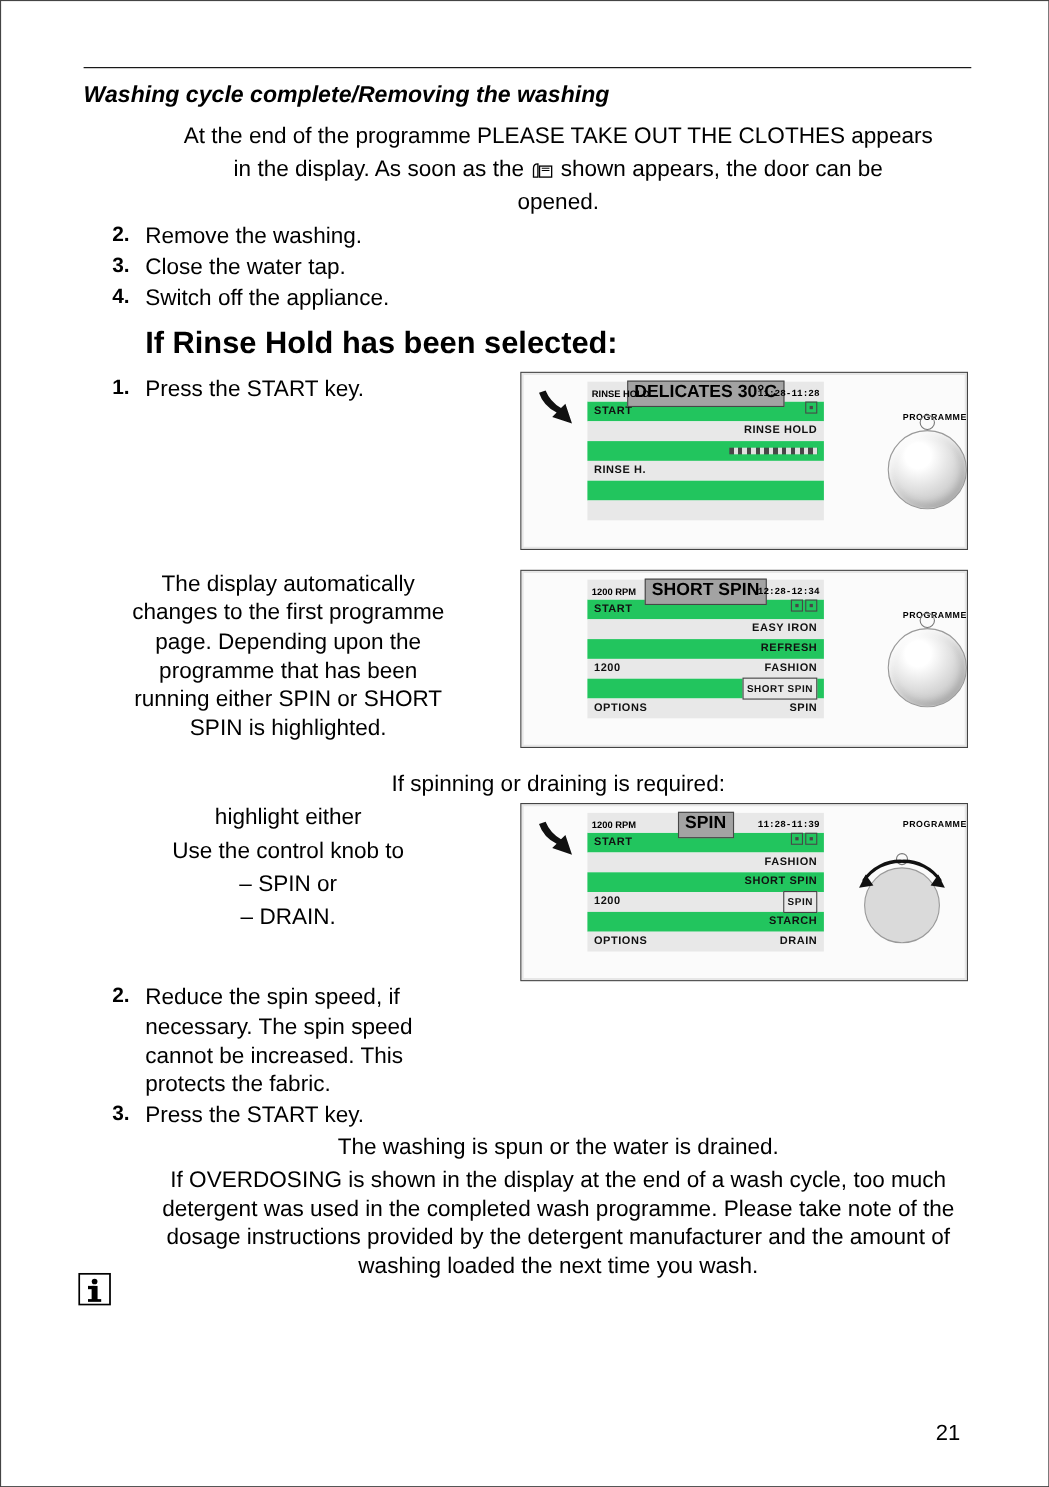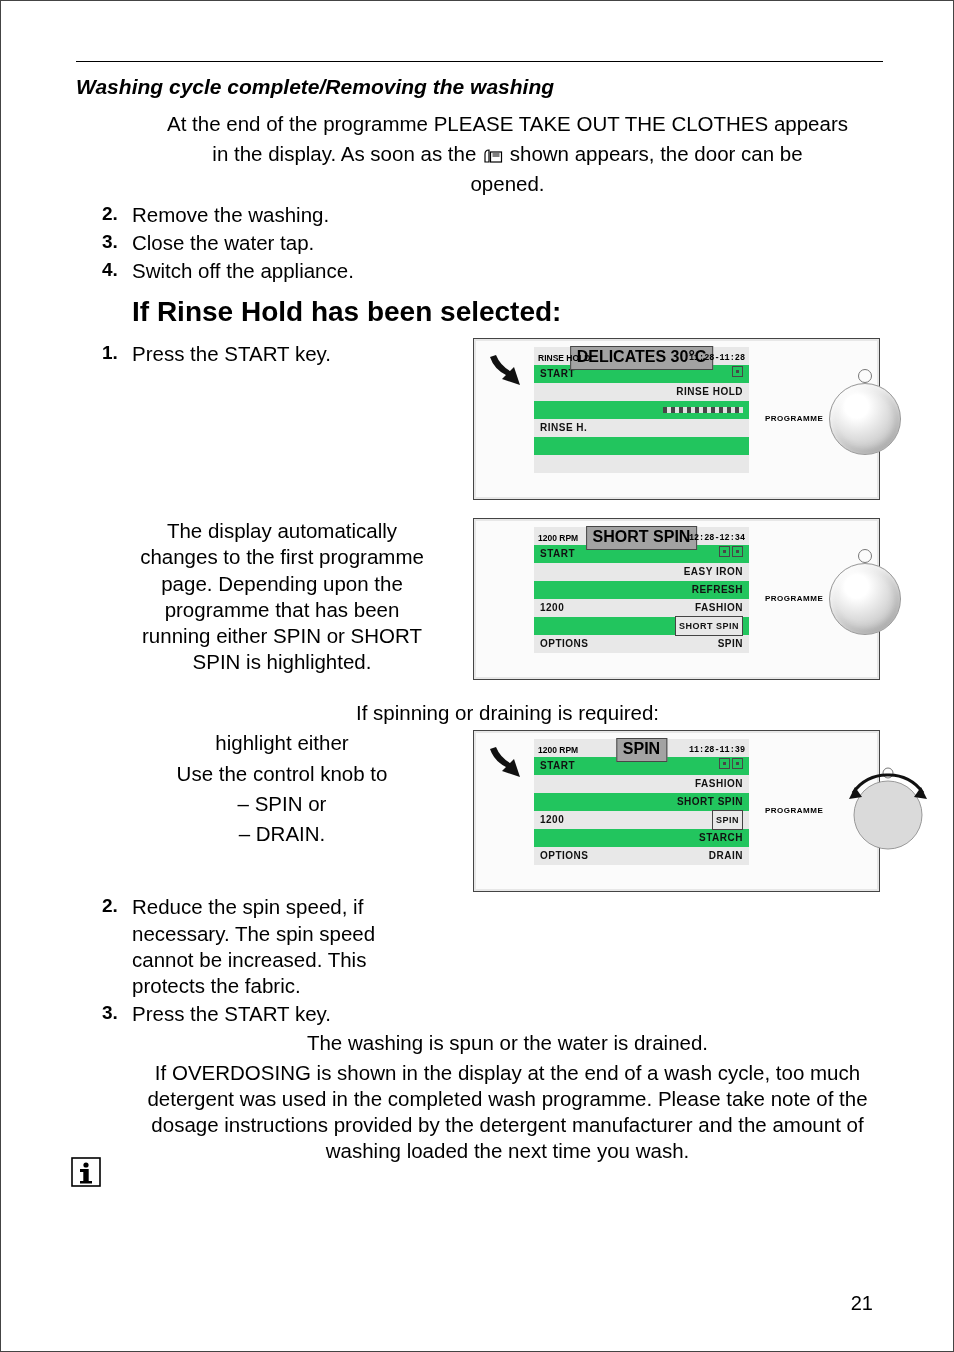--- a/index.html
+++ b/index.html
@@ -41,21 +41,21 @@
     font-weight: 700;
     font-size: 28px;
     margin: 10px 0 8px 56px;
   }
 
   .body-indent {
     margin-left: 56px;
   }
 
   .body-indent2 {
-    margin-left: 56px;
+    margin-left: 36px;
   }
 
   p {
     margin: 0 0 4px 0;
     text-align: center;
   }
 
   ol.steps {
     list-style: none;
     padding: 0;
@@ -155,25 +155,24 @@
   }
   .small-icon{
     display:inline-block; width:11px; height:11px; border:1px solid #474747; box-sizing:border-box;
     position:relative; margin-left:2px;
   }
   .small-icon::after{ content:""; position:absolute; inset:2px; background:linear-gradient(#474747,#474747) center/3px 3px no-repeat; }
 
   .panel .knob-col {
     flex: 1;
     display: flex;
-    flex-direction: row;
-    align-items: center;
+    flex-direction: column;
+    align-items: flex-end;
     justify-content: center;
     gap: 6px;
-    padding-left: 16px;
   }
   .knob-label { font-size: 8px; font-weight: bold; letter-spacing: 0.5px; }
 
   .knob-circle {
     width: 70px; height: 70px; border-radius: 50%;
     background: radial-gradient(circle at 38% 32%, #fff 18%, #d8d8d8 55%, #b9b9b9 100%);
     border: 1px solid #999;
     box-shadow: inset 2px 3px 6px rgba(255,255,255,0.9), inset -3px -4px 8px rgba(0,0,0,0.18);
     position:relative;
   }

